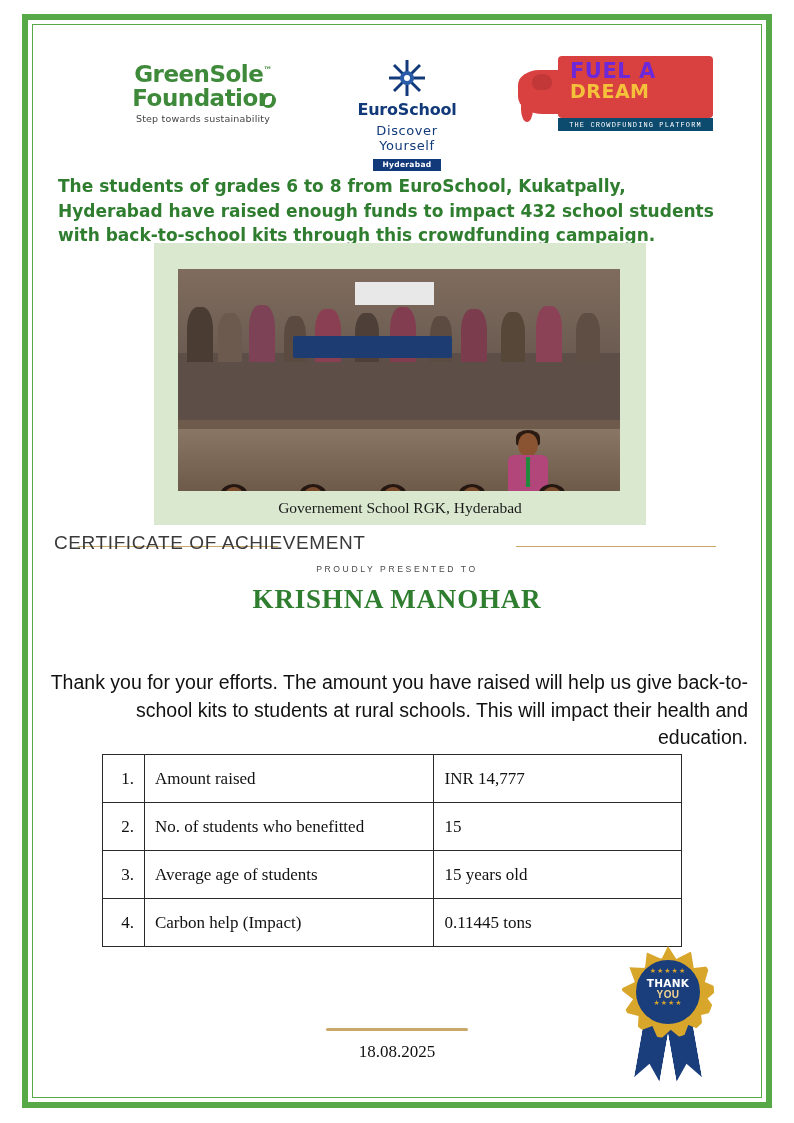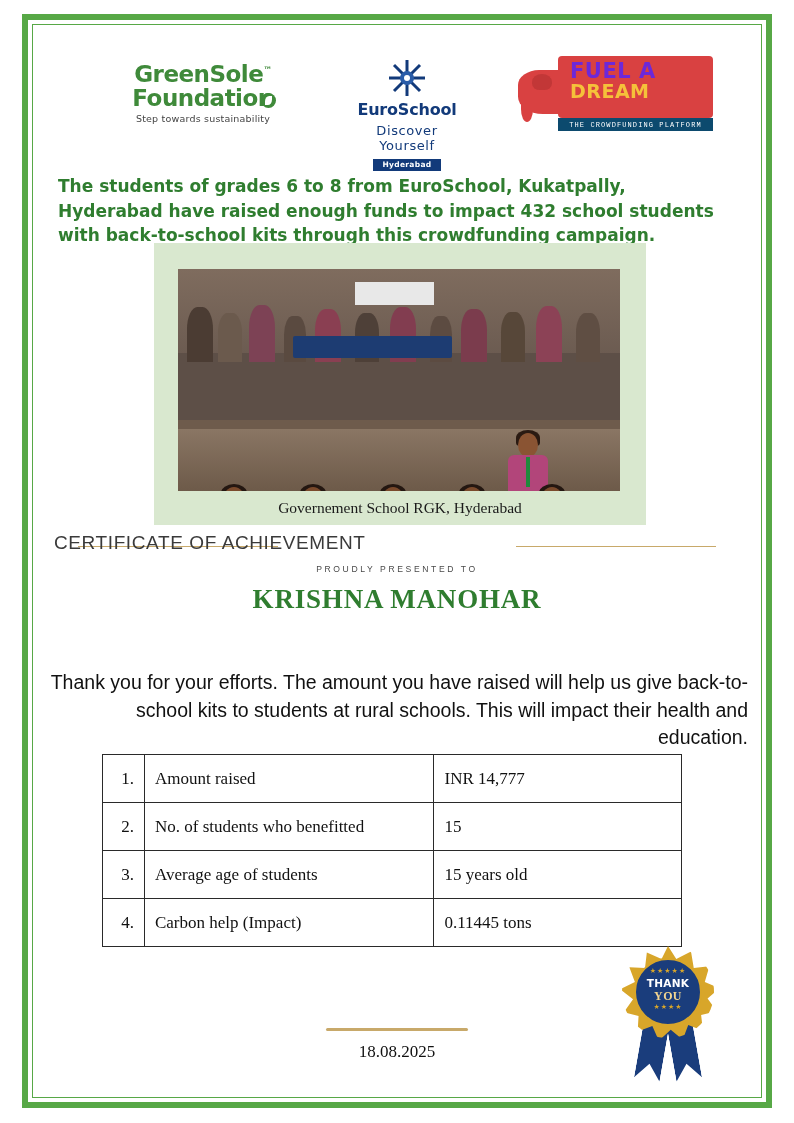--- a/index.html
+++ b/index.html
@@ -392,22 +392,22 @@
   .seal-t1 {
     color: #ffffff;
     font-family: "DejaVu Sans", sans-serif;
     font-size: 10.5px;
     font-weight: bold;
     margin-top: 20px;
     letter-spacing: 0.3px;
   }
   .seal-t2 {
     color: #f2d591;
-    font-family: Liberation Serif, serif;
-    font-size: 12px;
+    font-family: Liberation Sans, sans-serif;
+    font-size: 10px;
     font-weight: bold;
     letter-spacing: 0.4px;
   }
   .seal-stars {
     color: #d8a62a;
     font-size: 7px;
     letter-spacing: 1px;
     line-height: 1;
   }
   .seal-stars.top { margin-top: 8px; }

